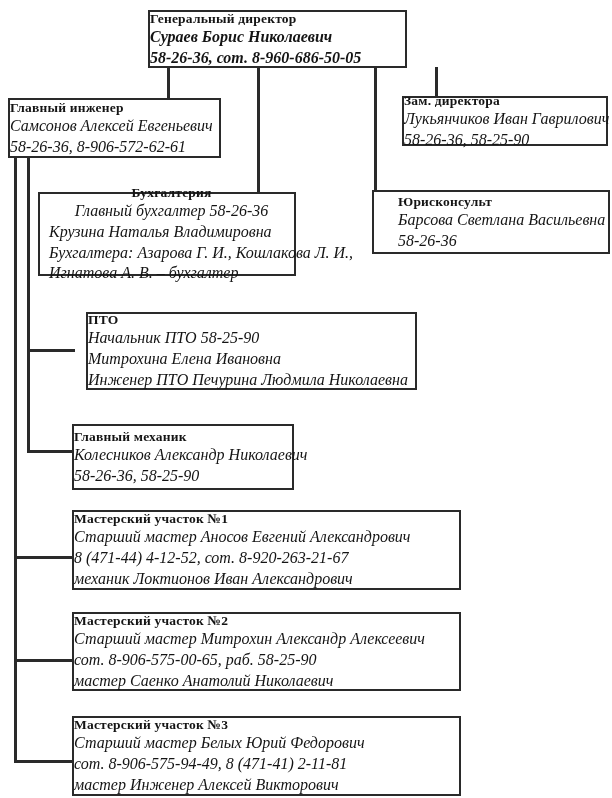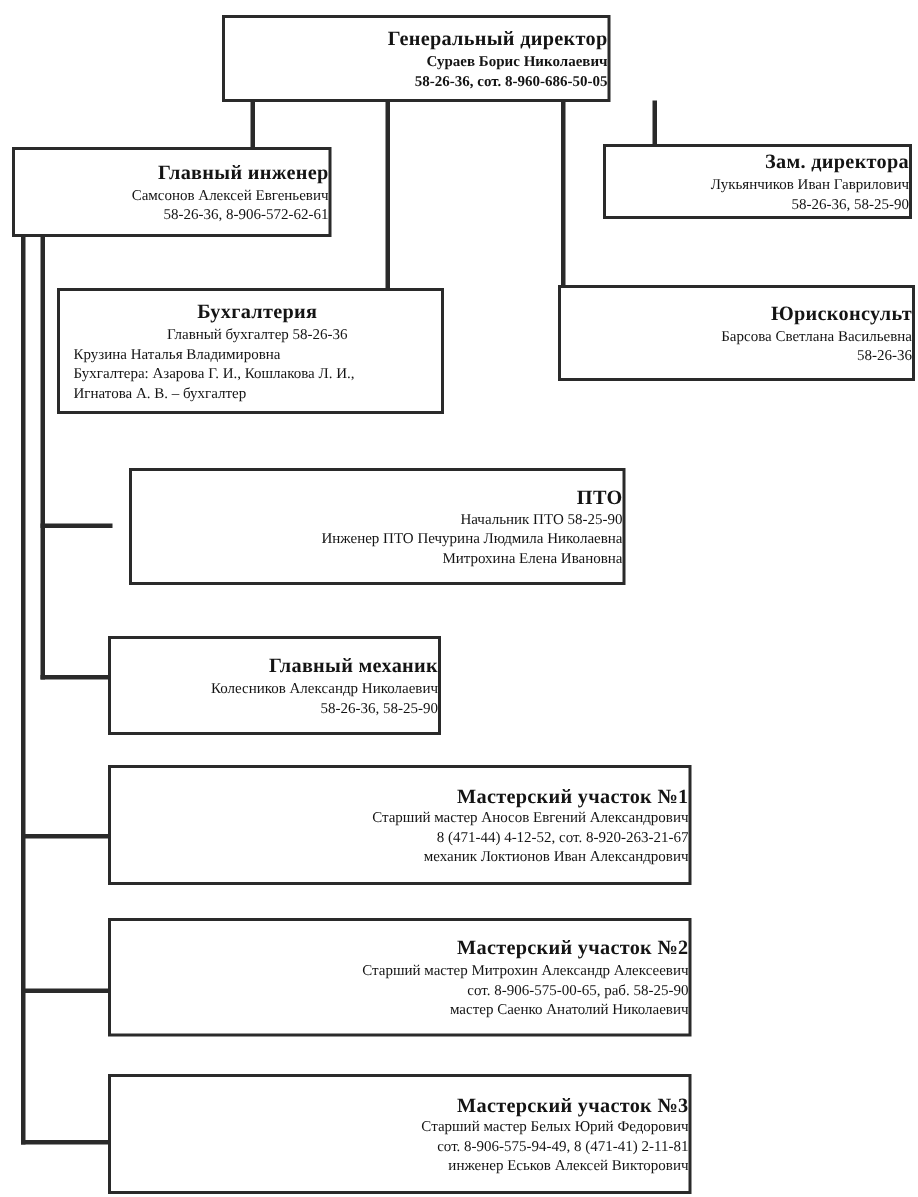--- a/index.html
+++ b/index.html
@@ -16,34 +16,35 @@
 
   .node{
     position:absolute;
     box-sizing:border-box;
     border:2px solid #2a2a2a;
     background:#ffffff;
     text-align:center;
     display:flex;
     flex-direction:column;
     justify-content:center;
-    align-items:flex-end;
+    align-items:flex-start;
     z-index:3;
   }
   .node .ttl{
     font-weight:bold;
     font-size:13.5px;
     line-height:1.28;
     letter-spacing:.2px;
     white-space:nowrap;
   }
   .node .ln{
-    font-size:10px;
+    font-size:16px;
     line-height:1.30;
     white-space:nowrap;
+    font-style:italic;
   }
   .node.bold-lines .ln{font-weight:bold;}
   .node.left-align{align-items:stretch;text-align:left;padding-left:9px;}
   .node.left-align .ttl{text-align:center;}
   .node.left-align .ln.c{text-align:center;}
 
   
   .conn{position:absolute;background:#2a2a2a;z-index:1;}
   .v{width:3px;}
   .h{height:3px;}
@@ -98,22 +99,22 @@
 
   <div class="node" style="left:372px;top:190px;width:238px;height:64px;padding-left:24px;">
     <div class="ttl">Юрисконсульт</div>
     <div class="ln">Барсова Светлана Васильевна</div>
     <div class="ln">58-26-36</div>
   </div>
 
   <div class="node" style="left:72px;top:312px;width:331px;height:78px;margin-left:14px;">
     <div class="ttl">ПТО</div>
     <div class="ln">Начальник ПТО 58-25-90</div>
+    <div class="ln">Митрохина Елена Ивановна</div>
     <div class="ln">Инженер ПТО Печурина Людмила Николаевна</div>
-    <div class="ln">Митрохина Елена Ивановна</div>
   </div>
 
   <div class="node" style="left:72px;top:424px;width:222px;height:66px;">
     <div class="ttl">Главный механик</div>
     <div class="ln">Колесников Александр Николаевич</div>
     <div class="ln">58-26-36, 58-25-90</div>
   </div>
 
   <div class="node" style="left:72px;top:510px;width:389px;height:80px;">
     <div class="ttl">Мастерский участок №1</div>
@@ -126,16 +127,16 @@
     <div class="ttl">Мастерский участок №2</div>
     <div class="ln">Старший мастер Митрохин Александр Алексеевич</div>
     <div class="ln">сот. 8-906-575-00-65, раб. 58-25-90</div>
     <div class="ln">мастер Саенко Анатолий Николаевич</div>
   </div>
 
   <div class="node" style="left:72px;top:716px;width:389px;height:80px;">
     <div class="ttl">Мастерский участок №3</div>
     <div class="ln">Старший мастер Белых Юрий Федорович</div>
     <div class="ln">сот. 8-906-575-94-49, 8 (471-41) 2-11-81</div>
-    <div class="ln">инженер Еськов Алексей Викторович</div>
+    <div class="ln">мастер Инженер Алексей Викторович</div>
   </div>
 
 </div>
 
 </body></html>

